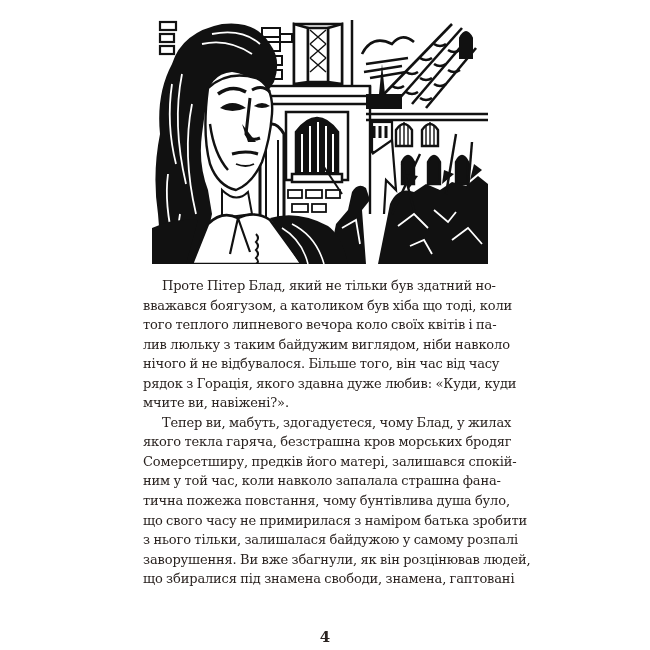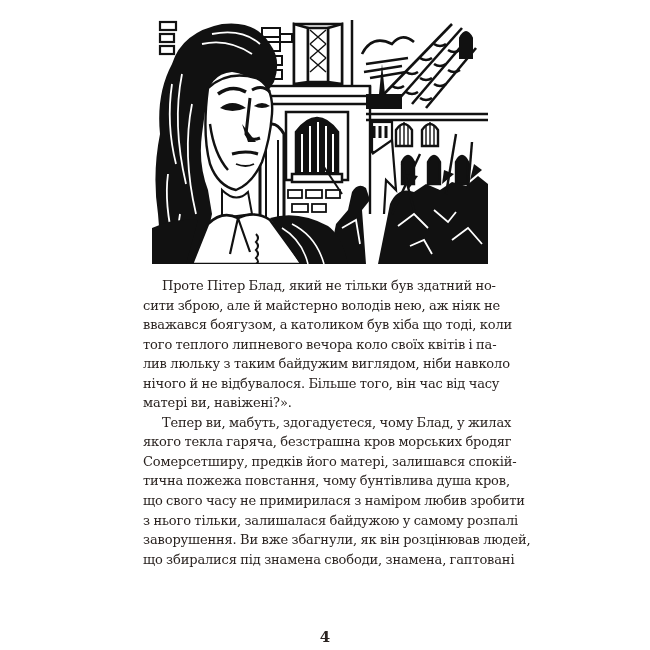--- a/index.html
+++ b/index.html
@@ -222,33 +222,34 @@
 
       <path d="M104,220 q4,4 0,8 q4,4 0,8 q4,4 0,8 q4,4 0,6" stroke="#111" stroke-width="2" fill="none"></path>
 
       <line x1="190" y1="180" x2="170" y2="150" stroke="#111" stroke-width="2"></line>
     </svg>
   </div>
 
   <div class="text-block">
     <p>
       <span class="line">Проте Пітер Блад, який не тільки був здатний но-</span>
-      <span class="line" style="margin-left:-19px">сити зброю, але й майстерно володів нею, аж ніяк не</span>
       <span class="line" style="margin-left:-19px">вважався боягузом, а католиком був хіба що тоді, коли</span>
       <span class="line" style="margin-left:-19px">того теплого липневого вечора коло своїх квітів і па-</span>
       <span class="line" style="margin-left:-19px">лив люльку з таким байдужим виглядом, ніби навколо</span>
       <span class="line" style="margin-left:-19px">нічого й не відбувалося. Більше того, він час від часу</span>
-      <span class="line last" style="margin-left:-19px">матері ви, навіжені?».</span>
+      <span class="line" style="margin-left:-19px">рядок з Горація, якого здавна дуже любив: «Куди, куди</span>
+      <span class="line last" style="margin-left:-19px">мчите ви, навіжені?».</span>
     </p>
     <p>
       <span class="line">Тепер ви, мабуть, здогадуєтеся, чому Блад, у жилах</span>
       <span class="line" style="margin-left:-19px">якого текла гаряча, безстрашна кров морських бродяг</span>
       <span class="line" style="margin-left:-19px">Сомерсетширу, предків його матері, залишався спокій-</span>
-      <span class="line" style="margin-left:-19px">тична пожежа повстання, чому бунтівлива душа кров,</span>
-      <span class="line" style="margin-left:-19px">що свого часу не примирилася з наміром любив зробити</span>
+      <span class="line" style="margin-left:-19px">ним у той час, коли навколо запалала страшна фана-</span>
+      <span class="line" style="margin-left:-19px">тична пожежа повстання, чому бунтівлива душа було,</span>
+      <span class="line" style="margin-left:-19px">що свого часу не примирилася з наміром батька зробити</span>
       <span class="line" style="margin-left:-19px">з нього тільки, залишалася байдужою у самому розпалі</span>
       <span class="line" style="margin-left:-19px">заворушення. Ви вже збагнули, як він розцінював людей,</span>
       <span class="line" style="margin-left:-19px">що збиралися під знамена свободи, знамена, гаптовані</span>
     </p>
   </div>
 
   <div class="page-number">4</div>
 </div>
 
 </body></html>

